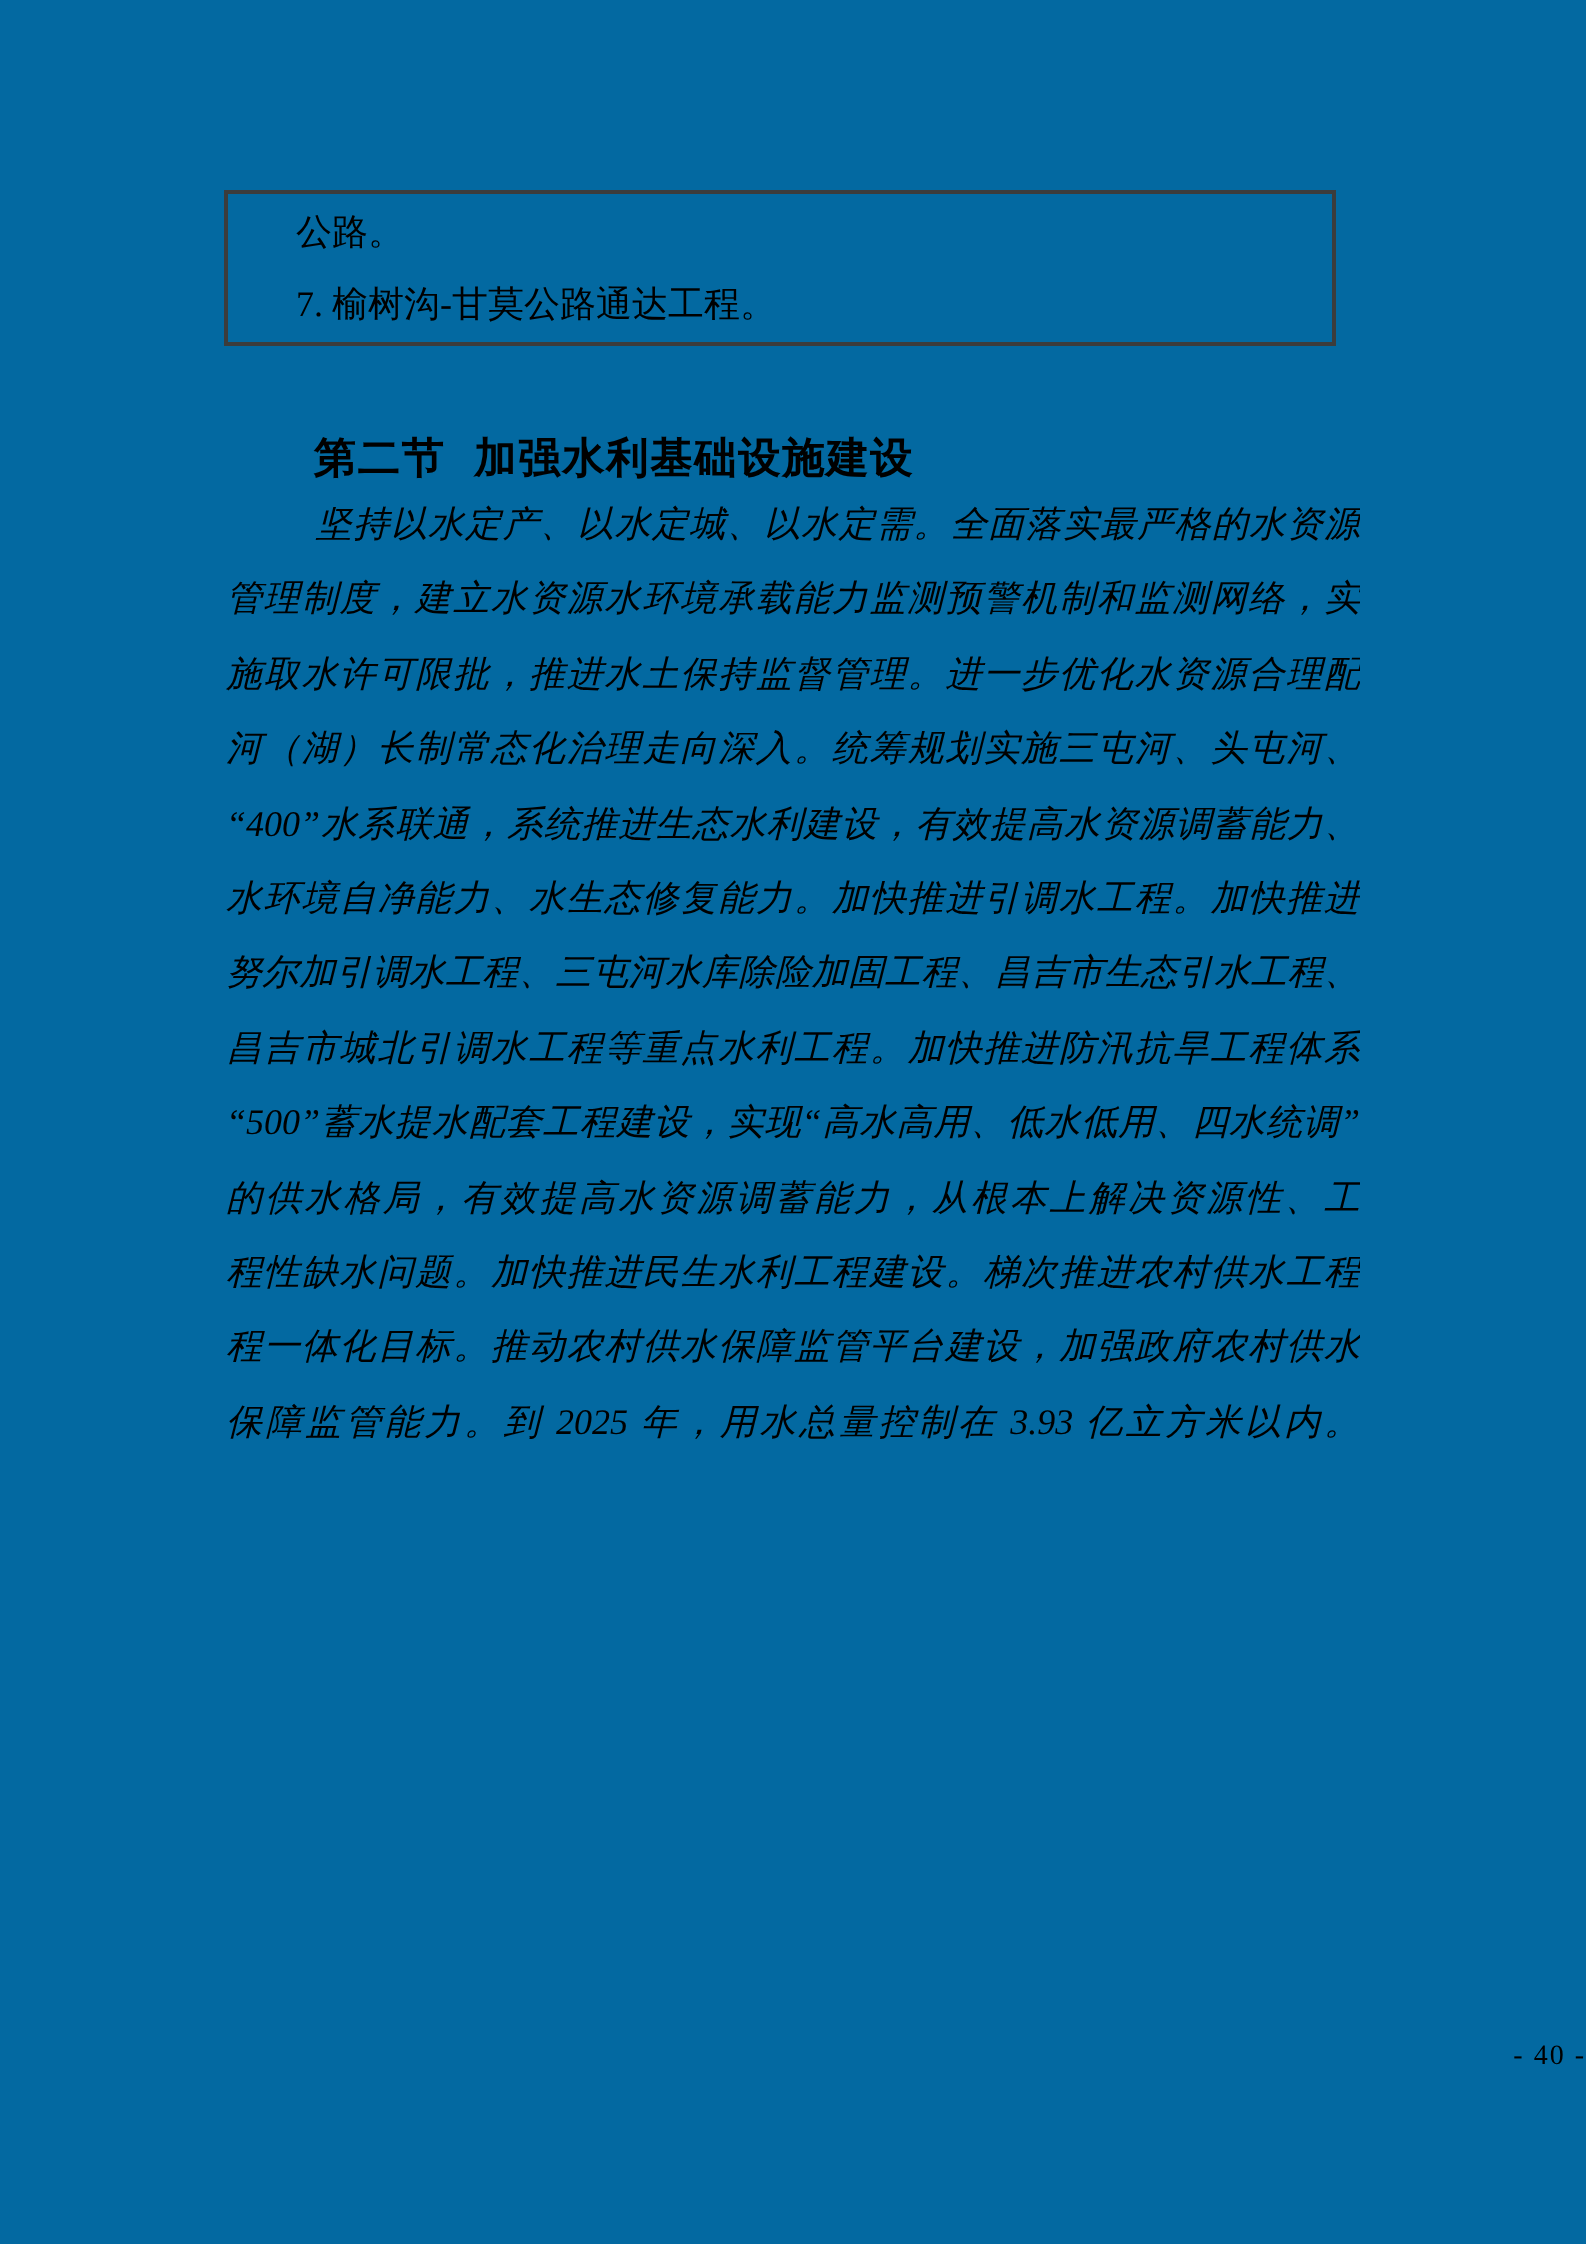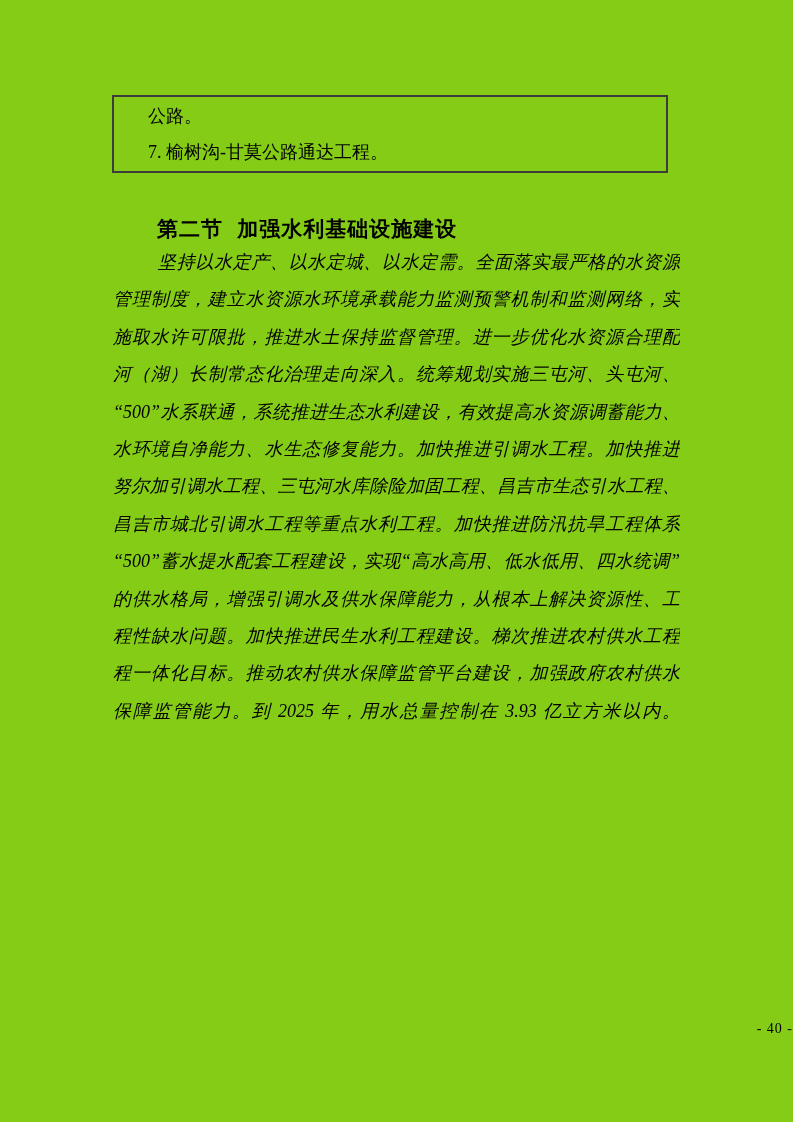--- a/index.html
+++ b/index.html
@@ -4,21 +4,21 @@
 <style>
   html, body {
     margin: 0;
     padding: 0;
     background: #ffffff;
   }
   .page {
     position: relative;
     width: 793px;
     height: 1122px;
-    background: #84cc16;
+    background: #0369a1;
     color: #000000;
     font-family: "Liberation Serif", "DejaVu Serif", serif;
     overflow: hidden;
   }
   .notice-box {
     position: absolute;
     left: 112px;
     top: 95px;
     width: 518px;             
     height: 73px;
@@ -82,26 +82,26 @@
     <div class="notice-line">7. 榆树沟-甘莫公路通达工程。</div>
   </div>
 
   <div class="section-heading">第二节 加强水利基础设施建设</div>
 
   <div class="paragraph">
     <div class="para-line first">坚持以水定产、以水定城、以水定需。全面落实最严格的水资源</div>
     <div class="para-line">管理制度，建立水资源水环境承载能力监测预警机制和监测网络，实</div>
     <div class="para-line">施取水许可限批，推进水土保持监督管理。进一步优化水资源合理配</div>
     <div class="para-line">河（湖）长制常态化治理走向深入。统筹规划实施三屯河、头屯河、</div>
-    <div class="para-line">“500”水系联通，系统推进生态水利建设，有效提高水资源调蓄能力、</div>
+    <div class="para-line">“400”水系联通，系统推进生态水利建设，有效提高水资源调蓄能力、</div>
     <div class="para-line">水环境自净能力、水生态修复能力。加快推进引调水工程。加快推进</div>
     <div class="para-line">努尔加引调水工程、三屯河水库除险加固工程、昌吉市生态引水工程、</div>
     <div class="para-line">昌吉市城北引调水工程等重点水利工程。加快推进防汛抗旱工程体系</div>
     <div class="para-line">“500”蓄水提水配套工程建设，实现“高水高用、低水低用、四水统调”</div>
-    <div class="para-line">的供水格局，增强引调水及供水保障能力，从根本上解决资源性、工</div>
+    <div class="para-line">的供水格局，有效提高水资源调蓄能力，从根本上解决资源性、工</div>
     <div class="para-line">程性缺水问题。加快推进民生水利工程建设。梯次推进农村供水工程</div>
     <div class="para-line">程一体化目标。推动农村供水保障监管平台建设，加强政府农村供水</div>
     <div class="para-line">保障监管能力。到 2025 年，用水总量控制在 3.93 亿立方米以内。</div>
   </div>
 
   <div class="page-number">- 40 -</div>
 
 </div>
 
 </body></html>

